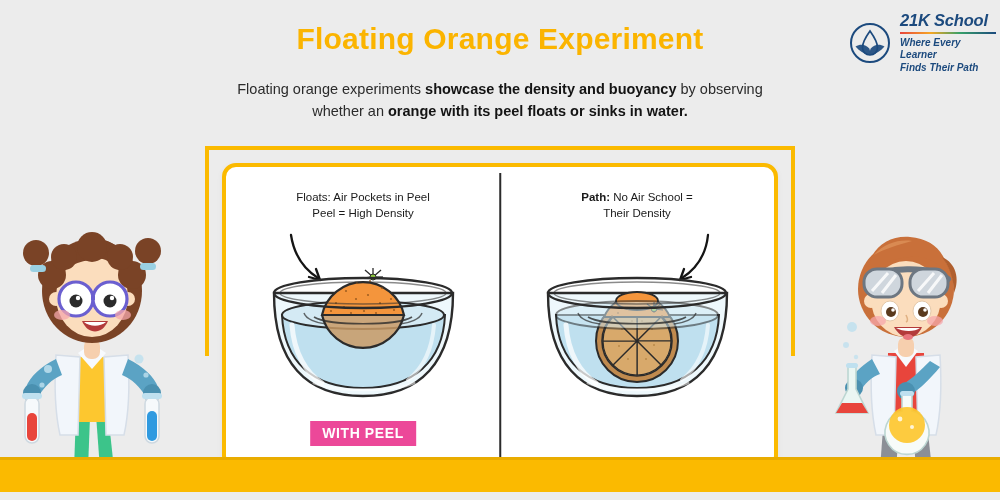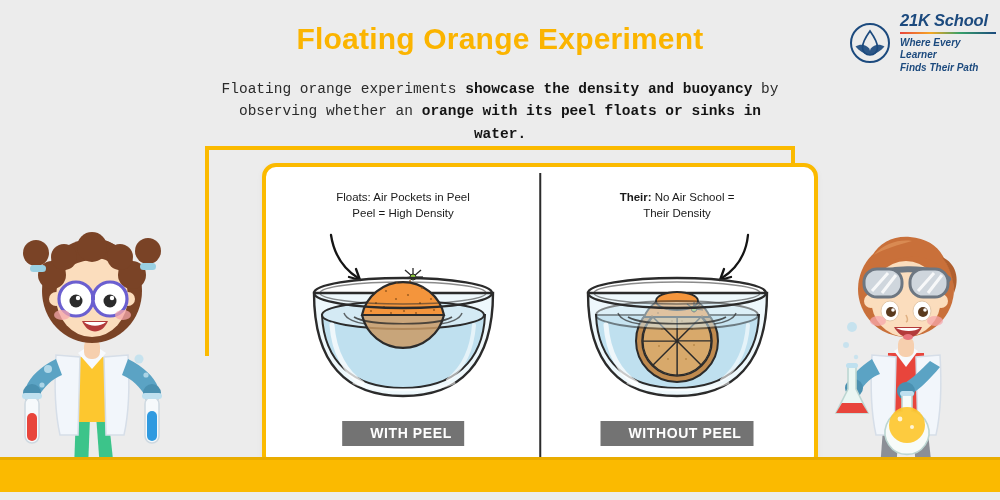--- a/index.html
+++ b/index.html
@@ -21,21 +21,21 @@
     background:rgba(0,0,0,.07);
   }
 
   
   .title{
     position:absolute;top:22px;left:0;width:1000px;text-align:center;
     font-size:30px;font-weight:bold;color:#fbb400;letter-spacing:.2px;
   }
   .subtitle{
     position:absolute;top:78px;left:220px;width:560px;text-align:center;
-    font-size:14.5px;line-height:1.55;color:#2b2b2b;font-family:Liberation Mono, monospace;
+    font-size:14.5px;line-height:1.55;color:#2b2b2b;
   }
   .subtitle b{font-weight:bold;color:#141414;}
 
   
   .logo{position:absolute;top:17px;left:848px;width:148px;height:52px;display:flex;align-items:center;gap:8px;}
   .logo-mark{width:44px;height:44px;flex:0 0 44px;}
   .logo-text{display:flex;flex-direction:column;justify-content:center;font-style:italic;}
   .logo-name{font-size:16.5px;font-weight:bold;color:#1c4a7e;line-height:1.05;letter-spacing:-.2px;}
   .logo-rule{height:2.5px;width:96px;margin:2px 0 3px 0;
     background:linear-gradient(90deg,#e8453c 0%,#f6a623 32%,#38a169 62%,#1c4a7e 100%);}
@@ -45,21 +45,21 @@
   .bracket{position:absolute;left:205px;top:146px;width:590px;height:210px;}
   .bracket span{position:absolute;background:#fbba00;}
   .br-top{left:0;top:0;width:590px;height:4px;}
   .br-left{left:0;top:0;width:4px;height:210px;}
   .br-right{right:0;top:0;width:4px;height:210px;}
 
   
   .card{
     position:absolute;left:222px;top:163px;width:556px;height:307px;
     background:#fff;border:4px solid #fbba00;border-radius:14px;
-    box-sizing:border-box;box-shadow:0 2px 6px rgba(0,0,0,.05);margin-left:40px;
+    box-sizing:border-box;box-shadow:0 2px 6px rgba(0,0,0,.05);
   }
   .divider{
     position:absolute;left:50%;top:6px;width:1.5px;height:295px;
     background:#2b2b2b;transform:translateX(-.75px);
   }
 
   
   .panel{position:absolute;top:0;width:50%;height:100%;}
   .panel.left{left:0;}
   .panel.right{right:0;}
@@ -68,22 +68,22 @@
     position:absolute;top:22px;left:0;width:100%;text-align:center;
     font-size:11.5px;line-height:1.42;color:#1a1a1a;
   }
   .caption b{font-weight:bold;}
 
   .bowl-wrap{position:absolute;top:66px;left:0;width:100%;height:175px;}
   .bowl-wrap svg{display:block;margin:0 auto;}
 
   .tag{
     position:absolute;bottom:20px;left:50%;transform:translateX(-50%);
-    background:#737373;color:#fff;font-size:14px;font-weight:bold;
-    letter-spacing:.6px;padding:4px 12px 5px 28px;white-space:nowrap;
+    background:#ec4899;color:#fff;font-size:14px;font-weight:bold;
+    letter-spacing:.6px;padding:4px 12px 5px 12px;white-space:nowrap;
     font-family:"Liberation Sans Narrow","Liberation Sans",sans-serif;
   }
 
   
   .kid{position:absolute;bottom:0;}
   .kid.girl{left:8px;width:170px;height:275px;}
   .kid.boy{right:8px;width:170px;height:275px;}
   .kid svg{display:block;}
 </style>
 </head>
@@ -186,21 +186,21 @@
           <path d="M178 92 C176 118 166 136 152 147" fill="none" stroke="#fff" stroke-width="4" opacity=".6" stroke-linecap="round"></path>
           <path d="M58 150 C78 159 138 159 158 150" fill="none" stroke="#fff" stroke-width="3" opacity=".55" stroke-linecap="round"></path>
         </svg>
       </div>
 
       <div class="tag">WITH PEEL</div>
     </div>
 
     <div class="panel right">
       <div class="caption">
-        <b>Their:</b><span> No Air School =</span><br>
+        <b>Path:</b><span> No Air School =</span><br>
         <span>Their Density</span>
       </div>
 
       <div class="bowl-wrap">
         <svg width="215" height="175" viewBox="0 0 215 175">
 
           <g fill="none" stroke="#151515" stroke-width="2.3" stroke-linecap="round">
             <path d="M178 2 C176 22 166 36 152 45"></path>
             <path d="M161 44 L150 47 L154 36" stroke-linejoin="round"></path>
           </g>
@@ -260,21 +260,20 @@
 
           <ellipse cx="107" cy="60" rx="89" ry="15" fill="none" stroke="#2b2b2b" stroke-width="2.4"></ellipse>
           <ellipse cx="107" cy="60" rx="83" ry="11" fill="none" stroke="#2b2b2b" stroke-width="1.4" opacity=".55"></ellipse>
 
           <path d="M36 92 C38 120 50 140 66 150" fill="none" stroke="#fff" stroke-width="5" opacity=".75" stroke-linecap="round"></path>
           <path d="M178 92 C176 118 166 136 152 147" fill="none" stroke="#fff" stroke-width="4" opacity=".6" stroke-linecap="round"></path>
           <path d="M58 150 C78 159 138 159 158 150" fill="none" stroke="#fff" stroke-width="3" opacity=".55" stroke-linecap="round"></path>
         </svg>
       </div>
 
-      <div class="tag">WITHOUT PEEL</div>
     </div>
   </div>
 
   <div class="kid girl">
     <svg width="170" height="275" viewBox="0 0 170 275">
 
       <path d="M68 196 L66 252 L80 252 L82 200 Z" fill="#3cc48a"></path>
       <path d="M88 198 L92 252 L106 252 L100 196 Z" fill="#3cc48a"></path>
       <ellipse cx="72" cy="258" rx="13" ry="7" fill="#e8706c"></ellipse>
       <ellipse cx="99" cy="258" rx="13" ry="7" fill="#e8706c"></ellipse>

